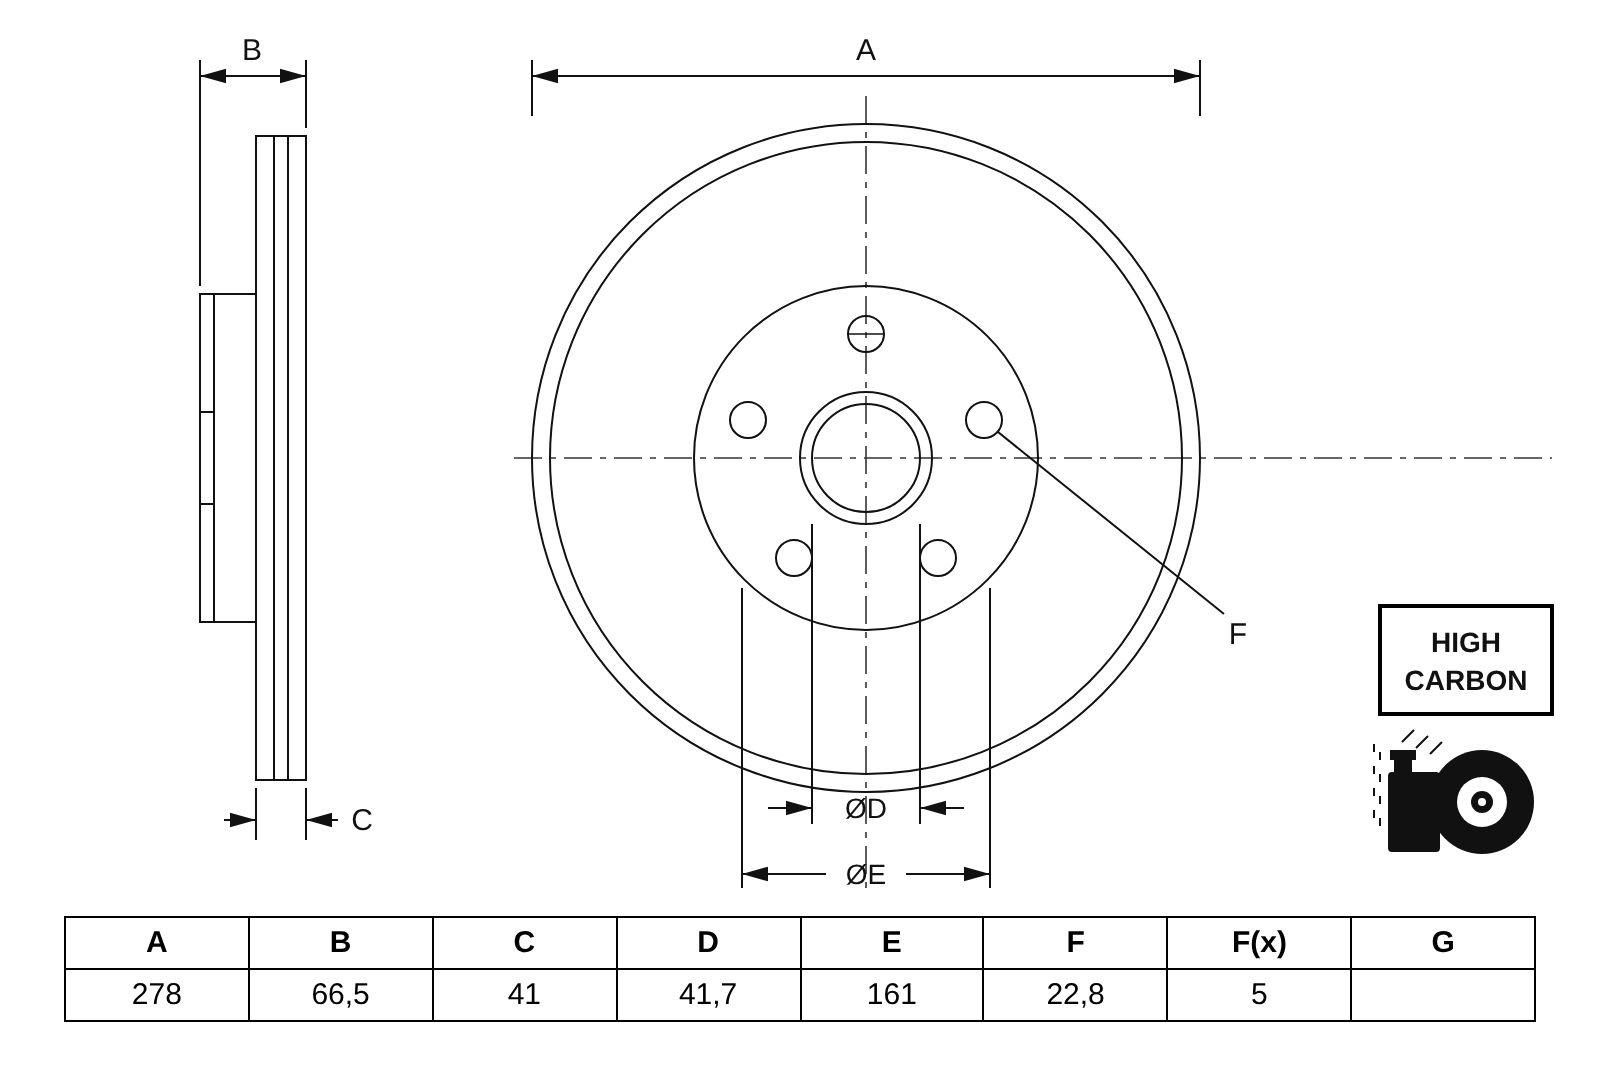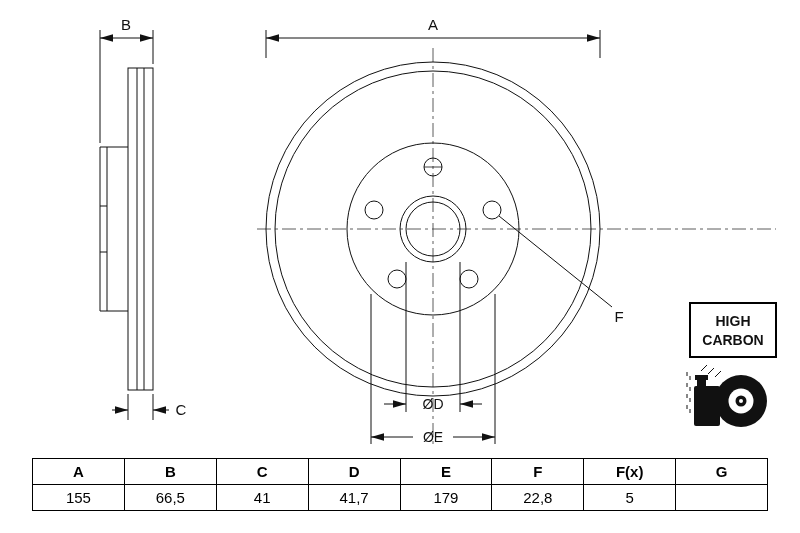--- a/index.html
+++ b/index.html
@@ -131,24 +131,24 @@
         <th>C</th>
         <th>D</th>
         <th>E</th>
         <th>F</th>
         <th>F(x)</th>
         <th>G</th>
       </tr>
     </thead>
     <tbody>
       <tr>
-        <td>155</td>
+        <td>278</td>
         <td>66,5</td>
         <td>41</td>
         <td>41,7</td>
-        <td>179</td>
+        <td>161</td>
         <td>22,8</td>
         <td>5</td>
         <td></td>
       </tr>
     </tbody>
   </table>
 </div>
 
 </body></html>

